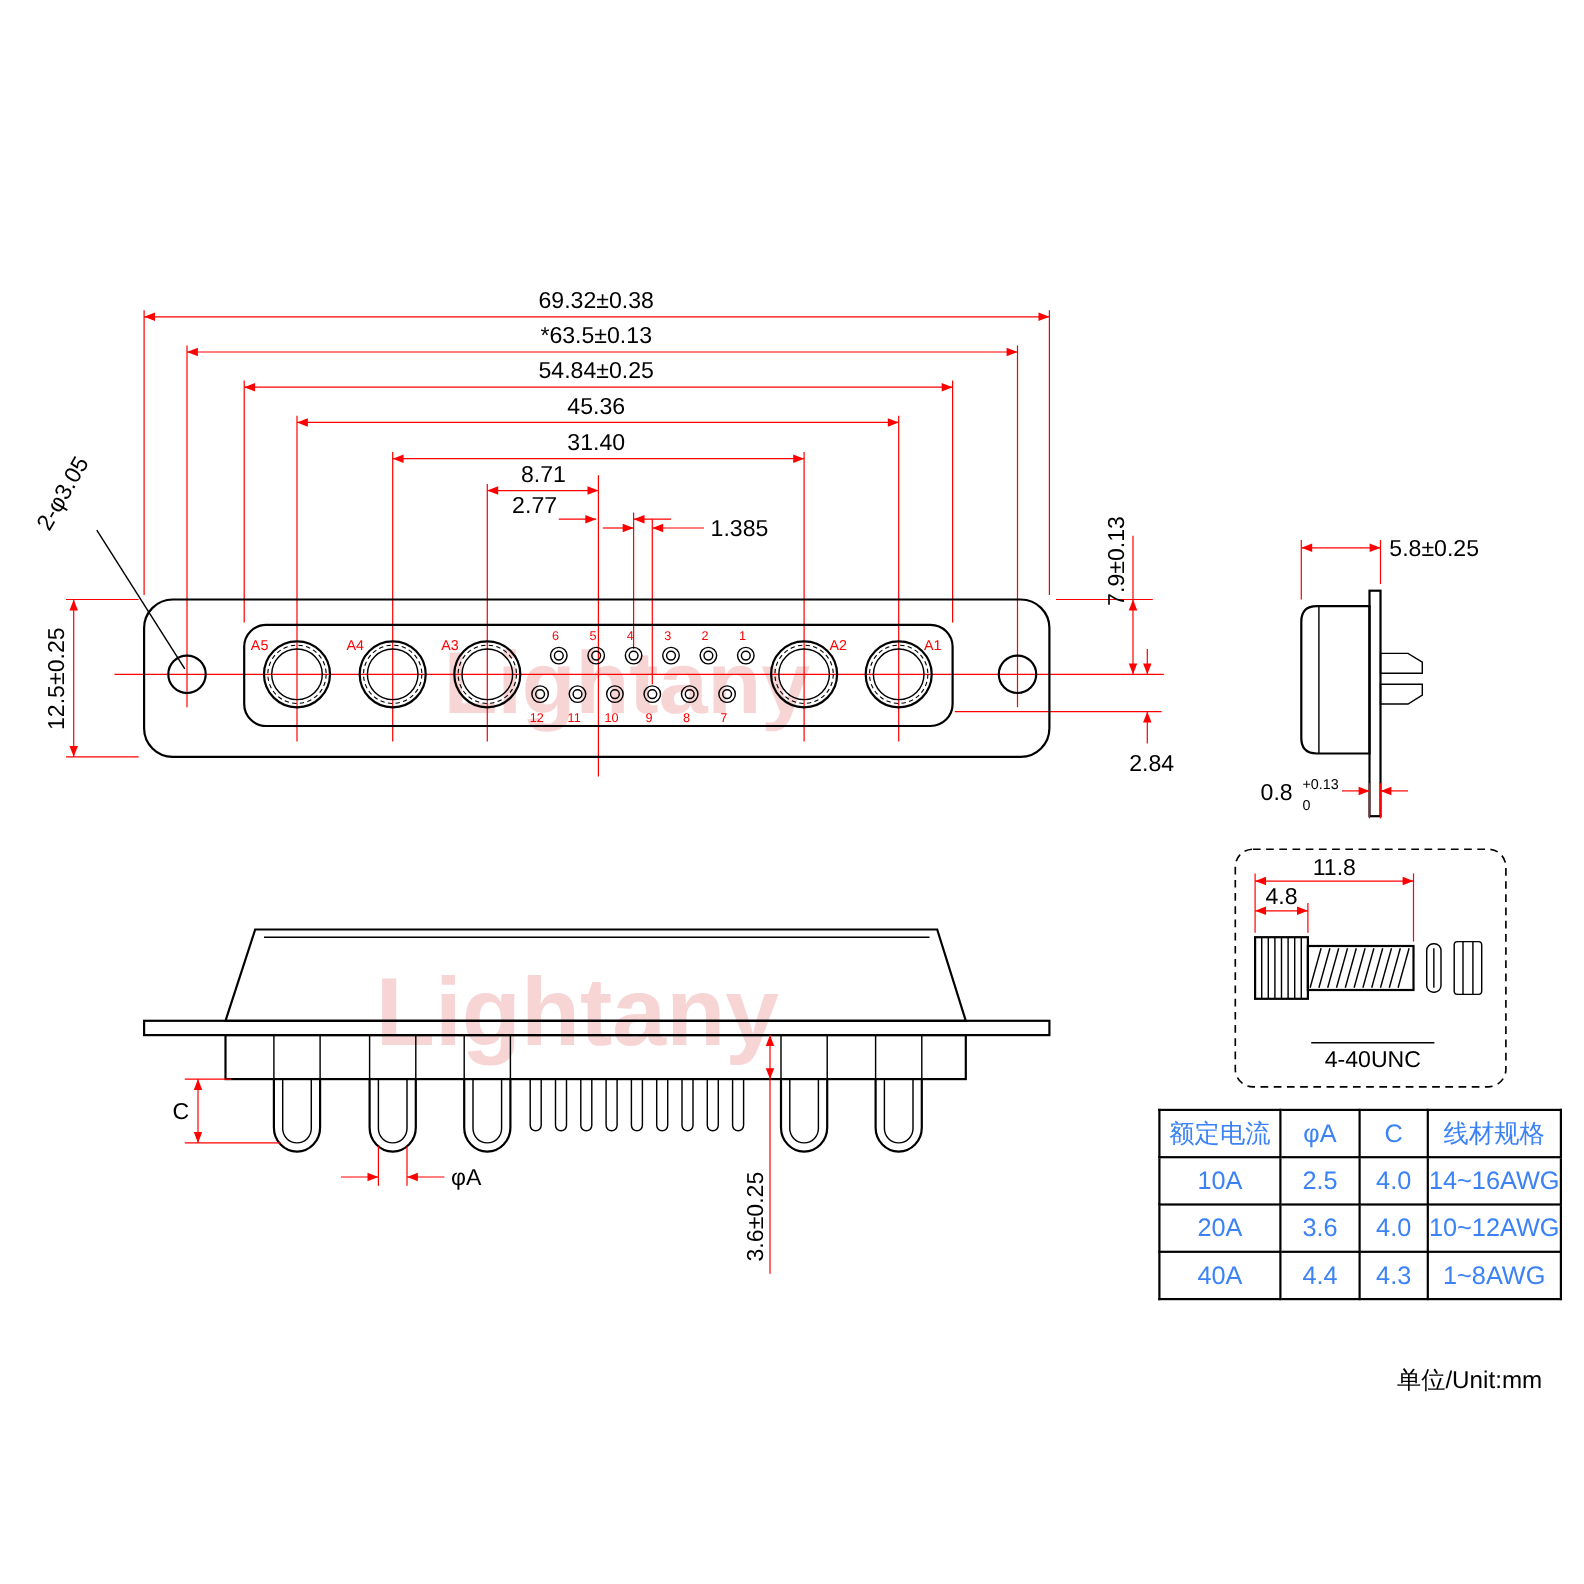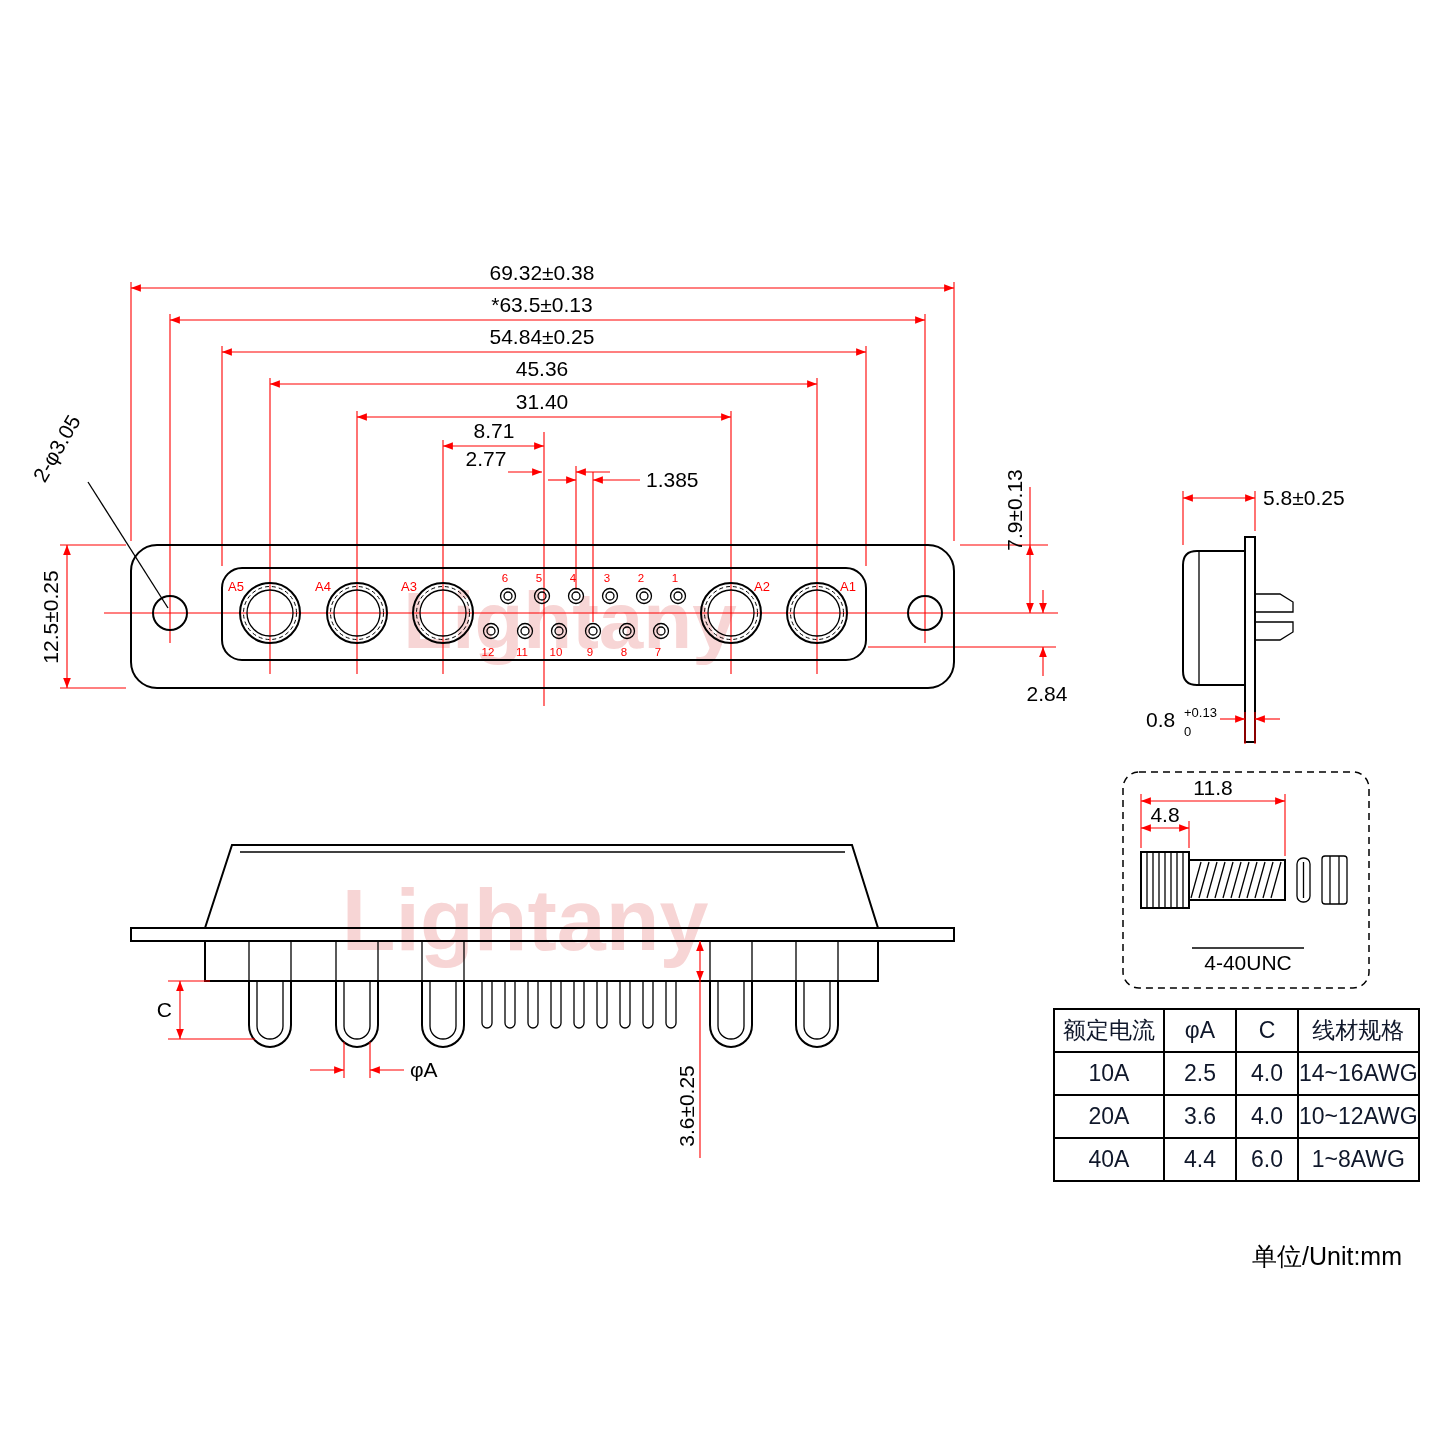--- a/index.html
+++ b/index.html
@@ -11,24 +11,24 @@
   .bl1{stroke:#000;stroke-width:1.3;fill:none;}
   .bld{stroke:#000;stroke-width:1;fill:none;stroke-dasharray:4 3;}
   .rl{stroke:#ff0000;stroke-width:1.1;fill:none;}
   .dim{font-size:21px;fill:#000;}
   .dimsm{font-size:13px;fill:#000;}
   .plabel{font-size:13px;fill:#ff0000;}
   .pin{font-size:11.5px;fill:#ff0000;}
   .wm{fill:#f7d5d5;font-weight:bold;}
   .spec-table{position:absolute;left:1053px;top:1008px;}
   .spec-table table{border-collapse:collapse;}
-  .spec-table td{border:2px solid #000;text-align:center;font-size:23px;color:#0f172a;
+  .spec-table td{border:2px solid #000;text-align:center;font-size:23px;color:#3b82f6;
                  padding:0;height:41px;font-family:"Liberation Sans",sans-serif;}
   .unit-note{position:absolute;left:1053px;top:1240px;width:349px;text-align:right;
-             font-size:25px;color:#000;font-family:"Liberation Sans",sans-serif;}
+             font-size:22px;color:#000;font-family:"Liberation Sans",sans-serif;}
 </style>
 </head>
 <body>
 
 <div id="canvas">
 
 <svg width="1440" height="1440" viewBox="0 0 1440 1440">
   <defs>
     <marker id="mA" viewBox="0 0 10 8" markerWidth="11" markerHeight="9" refX="9.5" refY="4" orient="auto-start-reverse" markerUnits="userSpaceOnUse">
       <path d="M0.5,0.5 L9.5,4 L0.5,7.5 Z" fill="#ff0000"></path>
@@ -325,21 +325,21 @@
     </tr>
     <tr>
       <td>20A</td>
       <td>3.6</td>
       <td>4.0</td>
       <td>10~12AWG</td>
     </tr>
     <tr>
       <td>40A</td>
       <td>4.4</td>
-      <td>6.0</td>
+      <td>4.3</td>
       <td>1~8AWG</td>
     </tr>
   </tbody>
       </table>
 </div>
 
 <div class="unit-note">单位/Unit:mm</div>
 
 </div>
 

